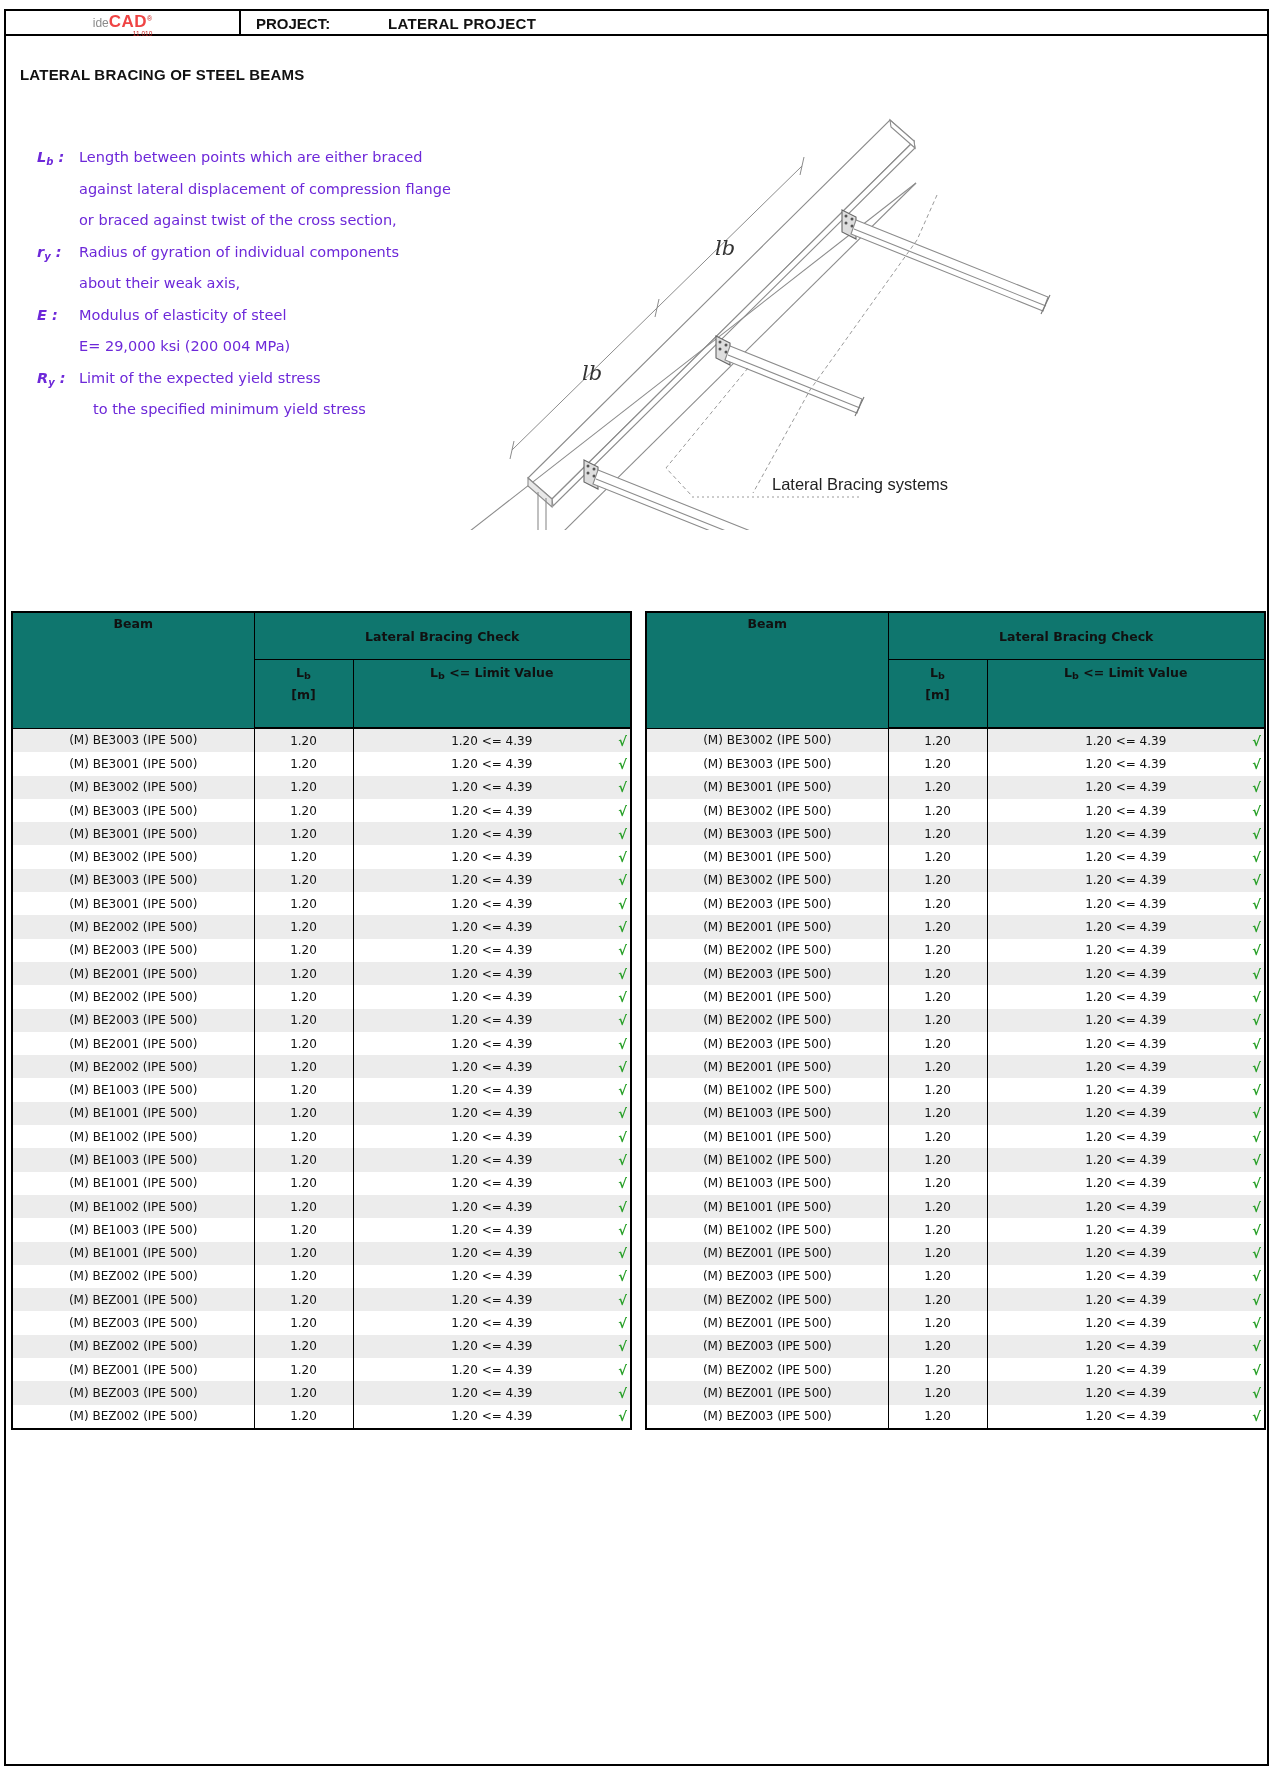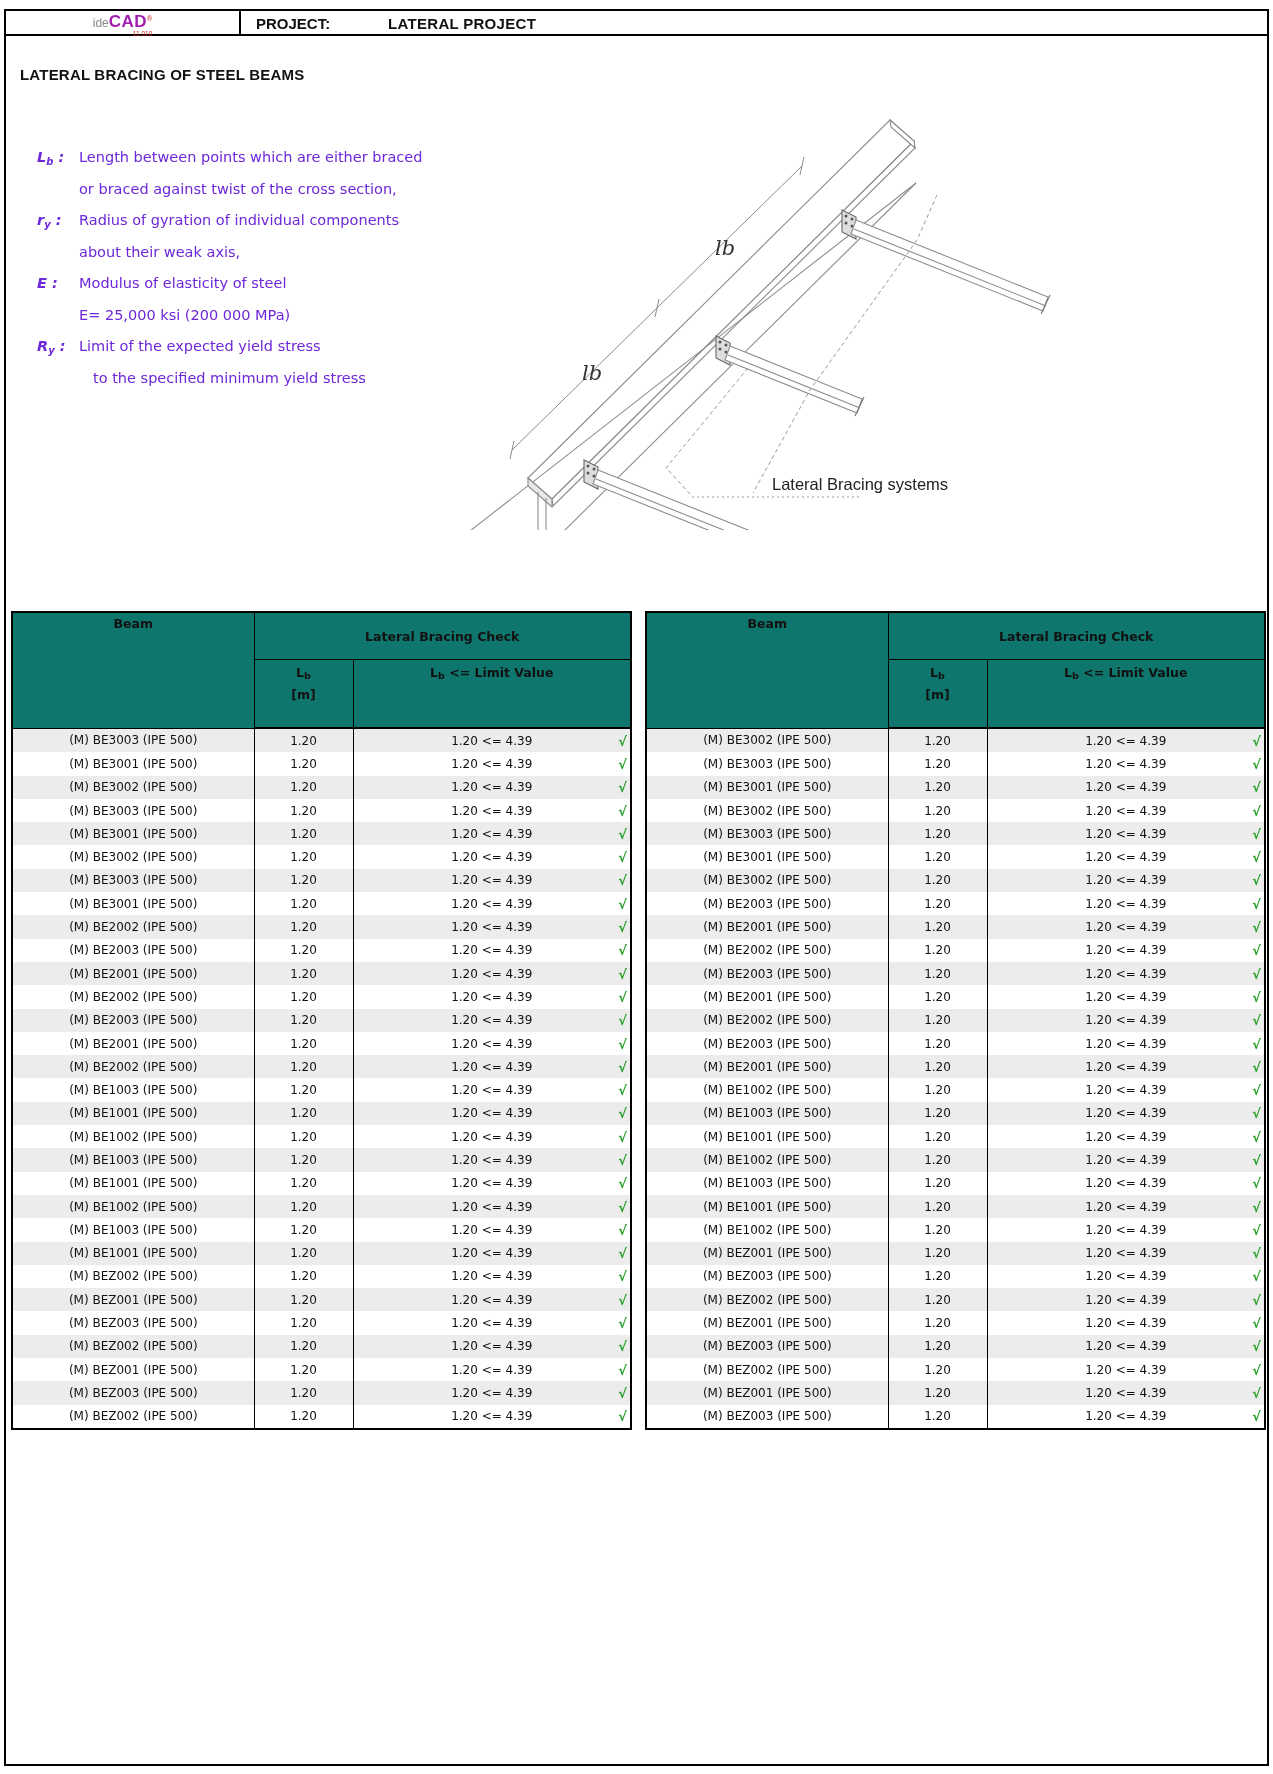--- a/index.html
+++ b/index.html
@@ -3,21 +3,21 @@
 <meta charset="utf-8">
 <style>
   html,body{margin:0;padding:0;background:#fff}
   body{width:1273px;height:1774px;position:relative;font-family:"DejaVu Sans",sans-serif;color:#111;overflow:hidden}
   .frame{position:absolute;left:4px;top:9px;width:1265px;height:1757px;border:2px solid #000;box-sizing:border-box;pointer-events:none}
   
   .header-bar{position:absolute;left:4px;top:9px;width:1265px;height:27px;border:2px solid #000;box-sizing:border-box;background:#fff}
   .logo-cell{position:absolute;left:0;top:0;bottom:0;width:233px;border-right:2px solid #000;display:flex;align-items:center;justify-content:center}
   .logo{position:relative;line-height:1;font-family:"Liberation Sans",sans-serif;padding-bottom:3px}
   .logo-ide{color:#8a8a8a;font-size:12px}
-  .logo-cad{color:#a21caf;font-weight:bold;font-size:17px;letter-spacing:.5px}
+  .logo-cad{color:#ef4444;font-weight:bold;font-size:17px;letter-spacing:.5px}
   .logo-reg{color:#c8201e;font-size:7px;vertical-align:super}
   .logo-version{position:absolute;right:0;bottom:-5px;font-size:6.5px;color:#c8201e}
   .project-label{position:absolute;left:250px;top:50%;transform:translateY(-50%);font-family:"Liberation Sans",sans-serif;font-weight:bold;font-size:15px}
   .project-value{position:absolute;left:382px;top:50%;transform:translateY(-50%);font-family:"Liberation Sans",sans-serif;font-weight:bold;font-size:15px;letter-spacing:.3px}
   
   .page-title{position:absolute;left:20px;top:66px;font-family:"Liberation Sans",sans-serif;font-weight:bold;font-size:15px;letter-spacing:.2px}
   
   .definitions{position:absolute;left:37px;top:142px;width:480px;font-size:14.5px;color:#6d28d9}
   .def{display:flex}
   .def-term{flex:0 0 42px;font-weight:bold;font-style:italic;line-height:31.5px;white-space:nowrap}
@@ -61,35 +61,36 @@
   <span class="project-value">LATERAL PROJECT</span>
 </div>
 
 <div class="page-title">LATERAL BRACING OF STEEL BEAMS</div>
 
 <div class="definitions">
     <div class="def">
       <div class="def-term">L<span class="def-sub">b</span> :</div>
       <div class="def-lines">
         <div class="def-line">Length between points which are either braced</div>
+        <div class="def-line">against lateral displacement of compression flange</div>
         <div class="def-line">or braced against twist of the cross section,</div>
       </div>
     </div>
     <div class="def">
       <div class="def-term">r<span class="def-sub">y</span> :</div>
       <div class="def-lines">
         <div class="def-line">Radius of gyration of individual components</div>
         <div class="def-line">about their weak axis,</div>
       </div>
     </div>
     <div class="def">
       <div class="def-term">E :</div>
       <div class="def-lines">
         <div class="def-line">Modulus of elasticity of steel</div>
-        <div class="def-line">E= 25,000 ksi  (200 000 MPa)</div>
+        <div class="def-line">E= 29,000 ksi  (200 004 MPa)</div>
       </div>
     </div>
     <div class="def">
       <div class="def-term">R<span class="def-sub">y</span> :</div>
       <div class="def-lines">
         <div class="def-line">Limit of the expected yield stress</div>
         <div class="def-line">to the specified minimum yield stress</div>
       </div>
     </div>
   </div>

